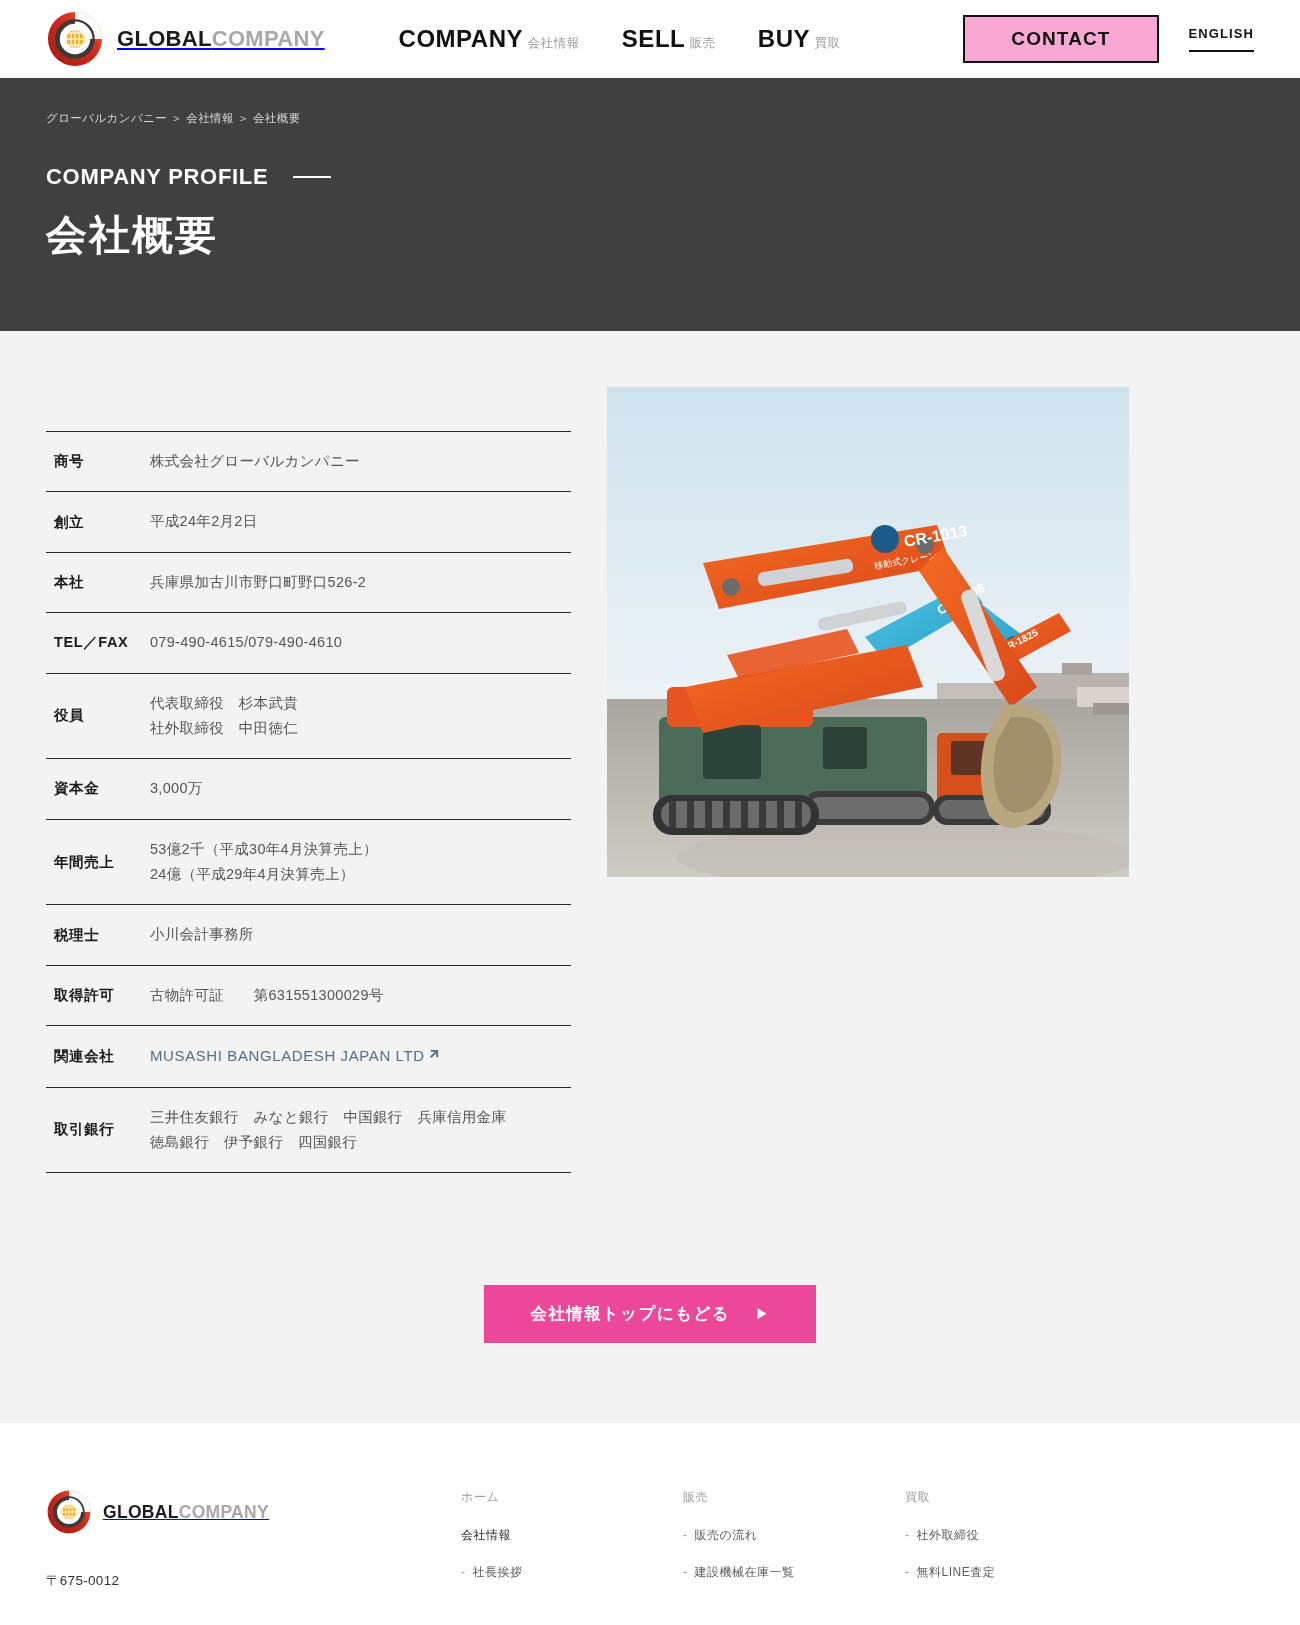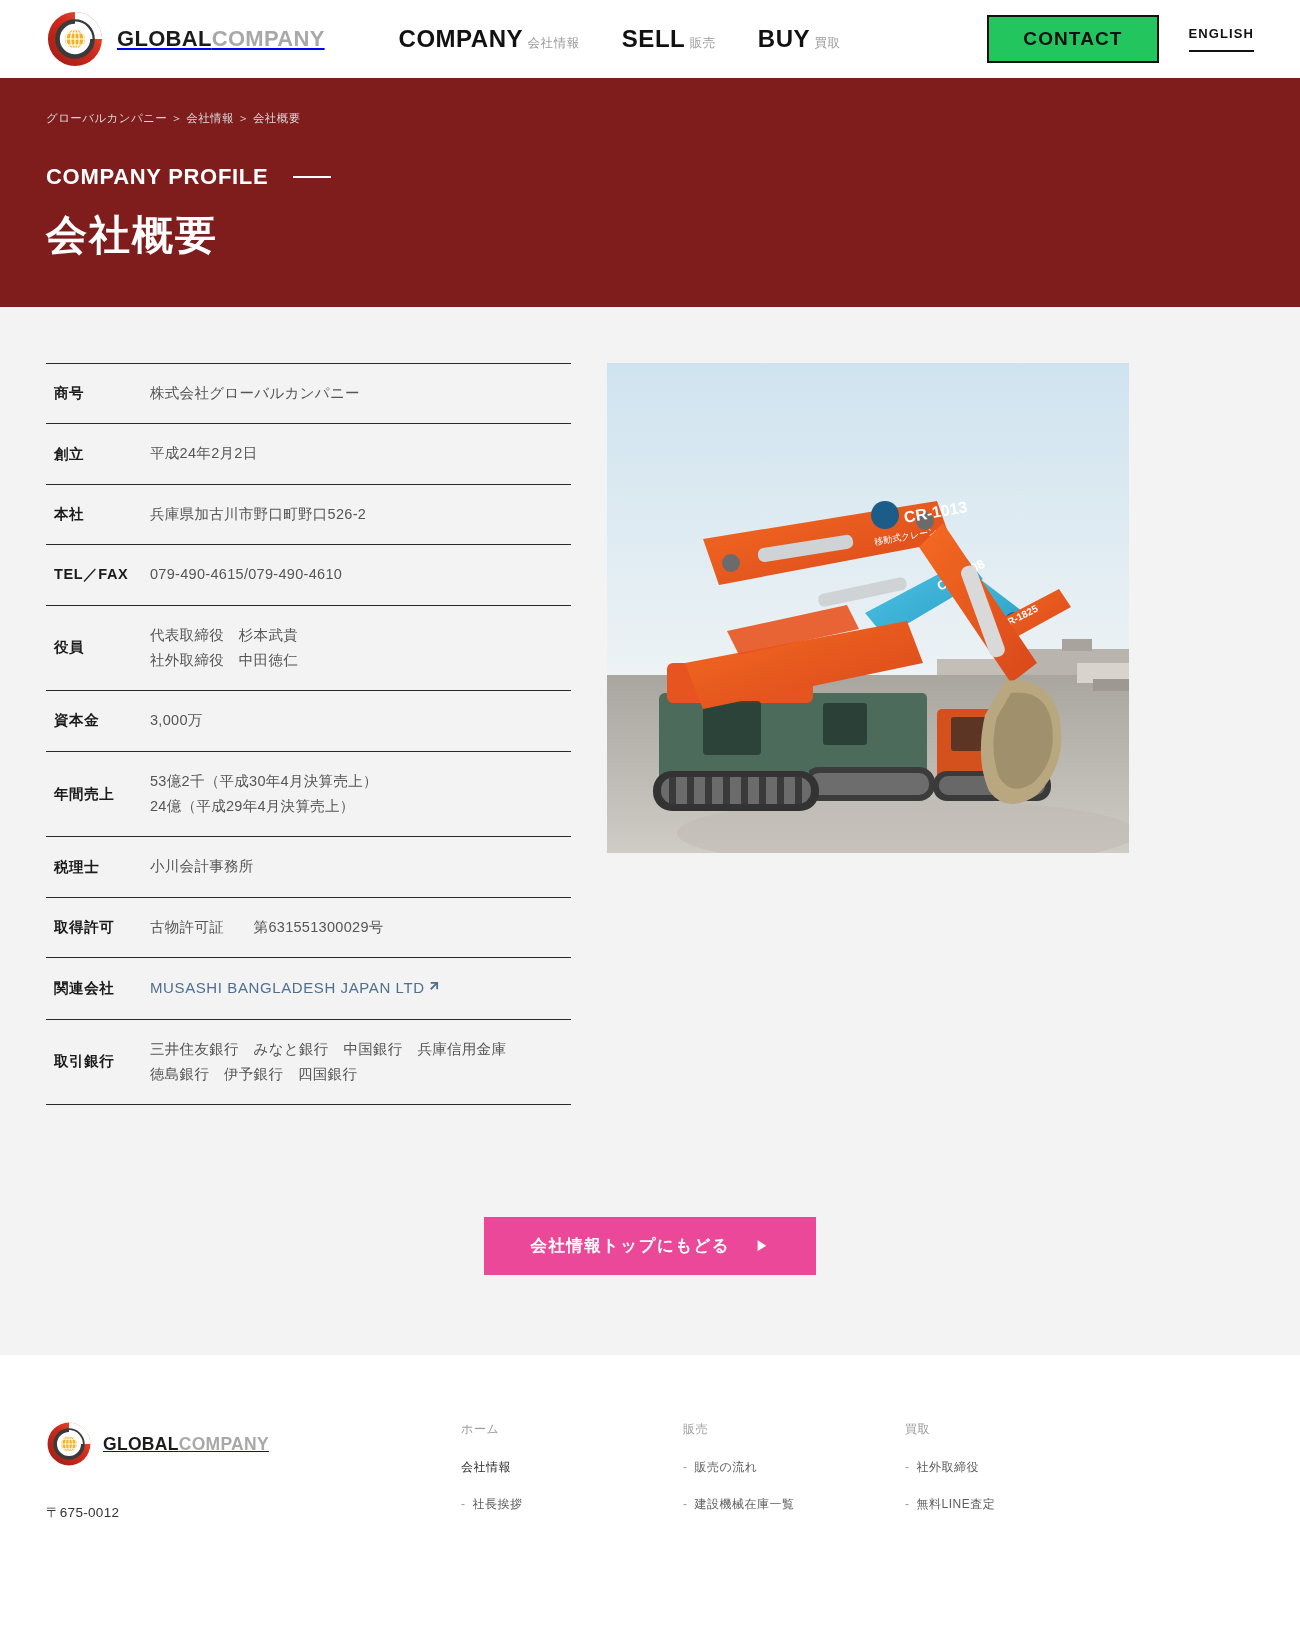--- a/index.html
+++ b/index.html
@@ -27,63 +27,63 @@
   .brand-text .c { color: #a8a8a8; }
 
   .nav { display: flex; align-items: flex-start; gap: 42px; margin-left: 74px; }
   .nav-item { text-align: center; text-decoration: none; display: block; }
   .nav-en { font-size: 24px; font-weight: bold; color: #111; letter-spacing: .5px; line-height: 1.12; }
   .nav-ja { font-size: 12.5px; color: #9a9a9a; margin-top: 4px; letter-spacing: .6px; }
 
   .header-right { margin-left: auto; display: flex; align-items: center; gap: 30px; }
   .contact-btn {
     border: 2px solid #111;
-    background: #22c55e;
+    background: #f9a8d4;
     font-size: 19px;
     font-weight: bold;
     letter-spacing: 1.1px;
-    padding: 11px 34px;
+    padding: 11px 46px;
     color: #111;
     cursor: pointer;
     font-family: "Liberation Sans", sans-serif;
   }
   .lang {
     font-size: 13px;
     font-weight: bold;
     letter-spacing: 1.1px;
     color: #111;
     text-decoration: none;
     border-bottom: 2px solid #111;
     padding-bottom: 9px;
   }
 
   
   .hero {
-    background: #7f1d1d;
+    background: #404040;
     color: #fff;
-    padding: 33px 46px 44px 46px;
+    padding: 33px 46px 68px 46px;
     min-height: 196px;
   }
   .breadcrumb { font-size: 11.5px; color: #d8d8d8; letter-spacing: .4px; margin-bottom: 38px; }
   .hero-en {
     font-size: 22px;
     font-weight: bold;
     letter-spacing: .7px;
     display: flex;
     align-items: center;
     gap: 25px;
   }
   .hero-en .rule { display: inline-block; width: 38px; height: 2px; background: #fff; }
   .hero-ja { font-size: 41px; font-weight: bold; letter-spacing: 2px; margin-top: 18px; }
 
   
   .main { background: #f3f3f3; padding: 56px 46px 80px 46px; }
   .main-row { display: flex; gap: 36px; align-items: flex-start; }
 
-  table.profile { width: 525px; border-collapse: collapse; table-layout: fixed; }
+  table.profile { width: 525px; border-collapse: collapse; table-layout: fixed; margin-top: 44px; }
   table.profile tr { border-top: 1.5px solid #2a2a2a; }
   table.profile tr:last-child { border-bottom: 1.5px solid #2a2a2a; }
   table.profile th {
     width: 104px;
     text-align: left;
     vertical-align: middle;
     font-size: 14.5px;
     font-weight: bold;
     color: #1a1a1a;
     padding: 17px 0 17px 8px;

